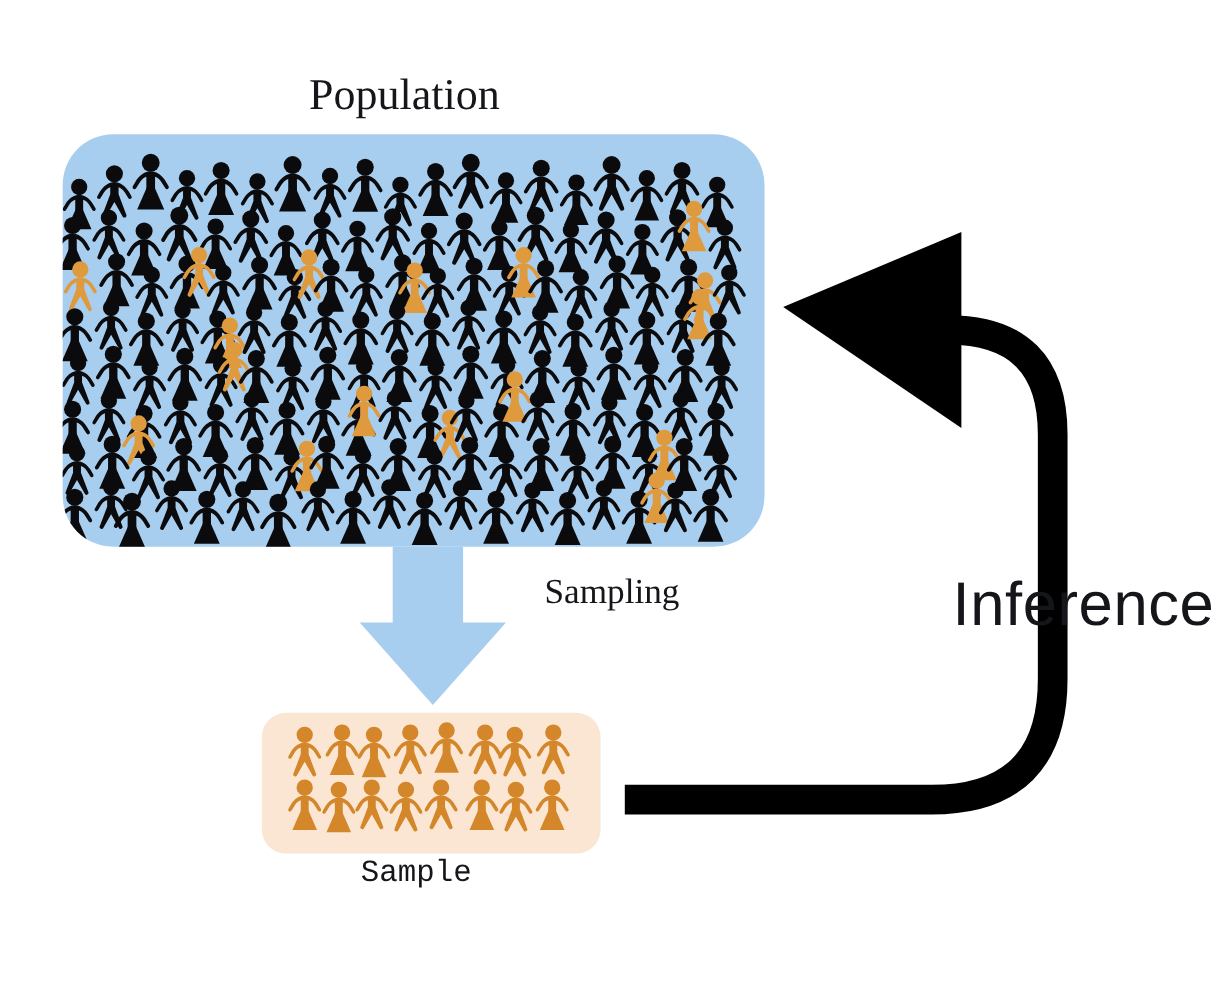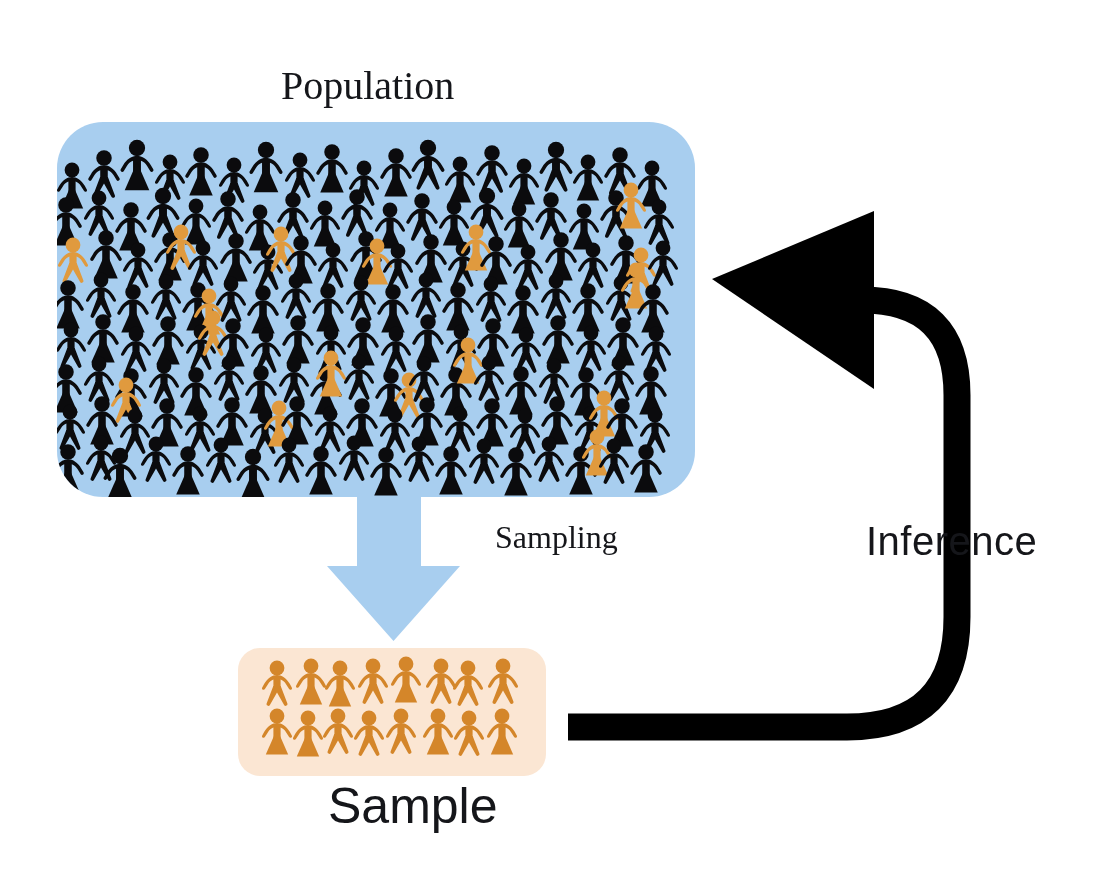--- a/index.html
+++ b/index.html
@@ -40,28 +40,28 @@
     left: 281px;
     top: 66px;
   }
   .label-sampling {
     font-family: "Liberation Serif", serif;
     font-size: 32px;
     left: 495px;
     top: 521px;
   }
   .label-sample {
-    font-family: Liberation Sans, sans-serif;
-    font-size: 50px;
+    font-family: Liberation Mono, monospace;
+    font-size: 28px;
     left: 328px;
     top: 781px;
   }
   .label-inference {
     font-family: "Liberation Sans", sans-serif;
-    font-size: 40px;
+    font-size: 56px;
     left: 866px;
     top: 521px;
     letter-spacing: 0.5px;
   }
 </style>
 </head>
 <body>
 
 <div id="diagram-root">
 

